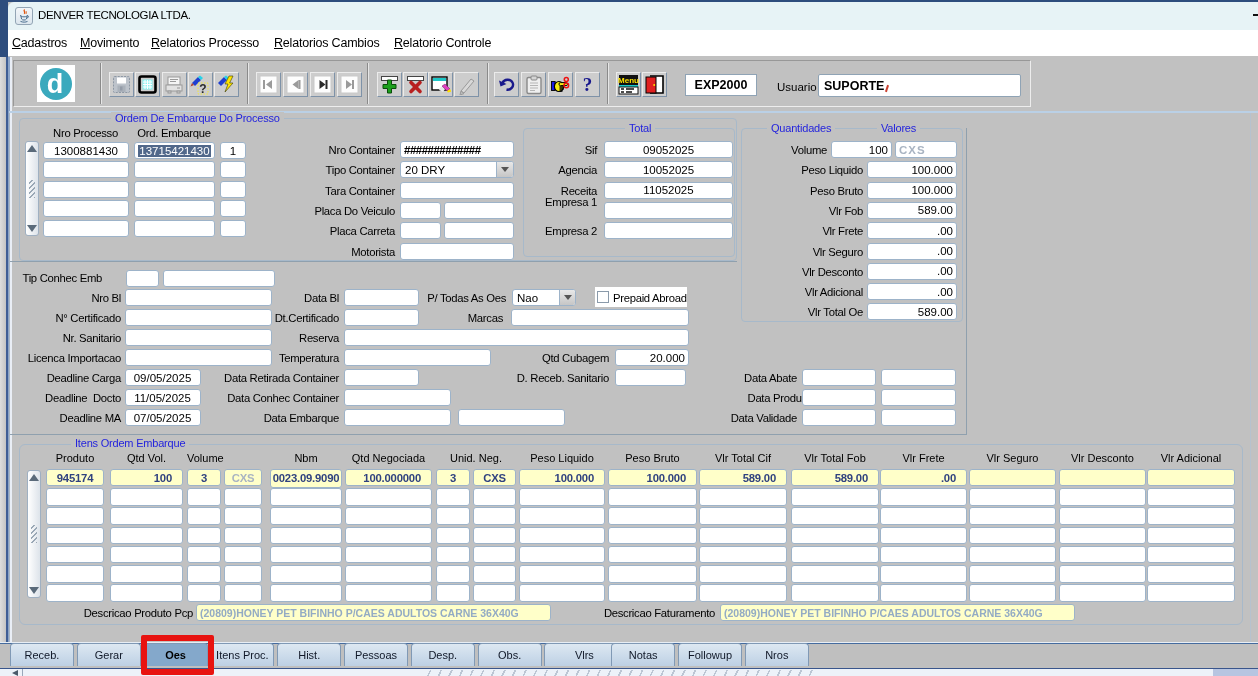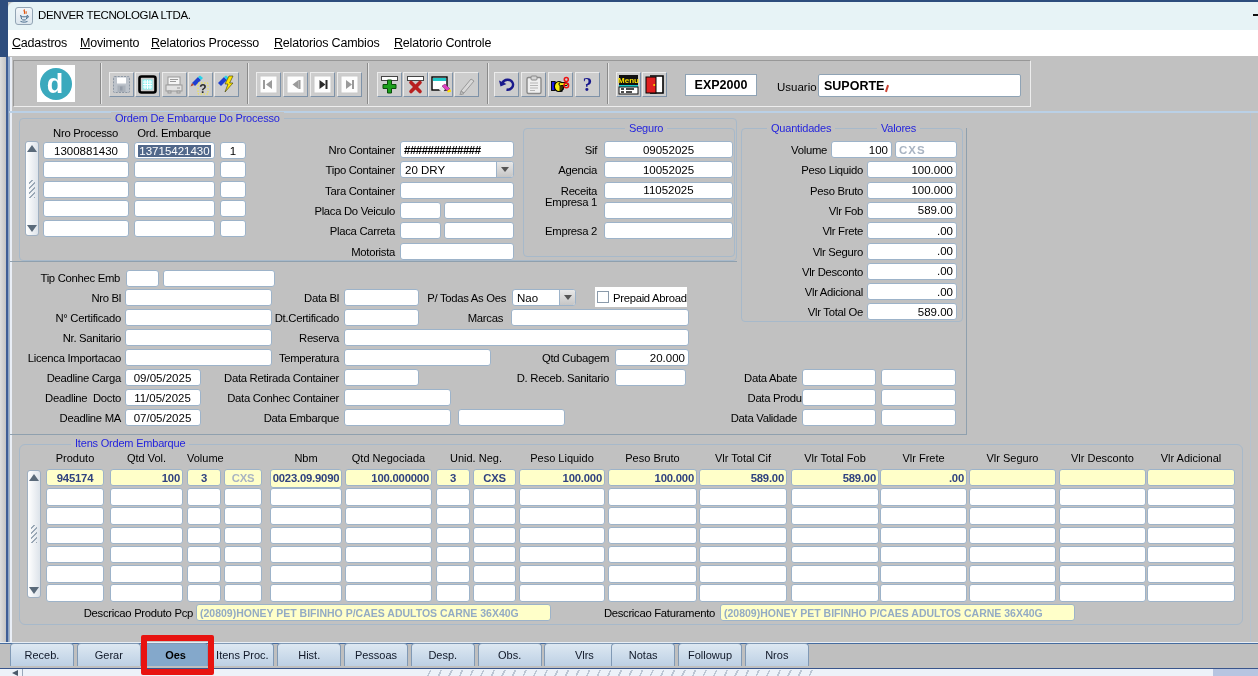--- a/index.html
+++ b/index.html
@@ -7,21 +7,21 @@
 .abs{position:absolute}
 .lbl{position:absolute;font-size:11.3px;letter-spacing:-0.3px;color:#000;height:13px;line-height:13px;white-space:nowrap}
 .rl{text-align:right}
 .cl{text-align:center}
 .f{position:absolute;background:#fff;border:1px solid #9db3c9;border-radius:3px;height:17px;
    font-size:11.5px;color:#000;padding:0 3px;display:flex;align-items:center;white-space:nowrap;overflow:hidden}
 .f.c{justify-content:center}
 .f.r{justify-content:flex-end}
 .f.y{background:#ffffc9;color:#30427f;font-weight:bold}
 .f.dis{color:#a9b4c2;font-weight:bold;letter-spacing:1px}
-.f.t{font-size:11.3px;letter-spacing:-0.2px;padding:0 2px}
+.f.t{font-size:11.3px;letter-spacing:-0.2px;padding:0 10px}
 .gb{position:absolute;border:1px solid #a7b9ca;border-radius:4px}
 .leg{position:absolute;background:#c1c1c1;color:#2424dd;font-size:11px;letter-spacing:-0.2px;height:13px;line-height:13px;padding:0 4px;white-space:nowrap}
 .hline{position:absolute;height:1px;background:#8fa0ae}
 .vline{position:absolute;width:1px;background:#8fa0ae}
 .tbtn{position:absolute;width:25px;height:25px;background:#cdcdcd;border:1px solid;
   border-color:#ebebeb #7e92a8 #7e92a8 #ebebeb;display:flex;align-items:center;justify-content:center}
 .sep{position:absolute;width:2px;border-left:1px solid #8a8a8a;border-right:1px solid #e6e6e6}
 .vsb{position:absolute;width:14px;background:linear-gradient(to right,#ffffff,#dde3ea);border:1px solid #9fb0c2;border-radius:3px}
 .sbarr{position:absolute;left:1px;width:10px;height:0}
 .hdr{position:absolute;font-size:11px;color:#000;height:12px;line-height:12px;text-align:center;white-space:nowrap}
@@ -207,21 +207,21 @@
   </div>
 <div class="abs" style="left:685px;top:74px;width:72px;height:22px;background:#fff;border:1px solid #8fa3b5;display:flex;align-items:center;justify-content:center;font-size:12.5px;font-weight:bold">EXP2000</div>
 <div class="abs" style="left:777px;top:81px;font-size:11.5px">Usuario</div>
 <div class="abs" style="left:818px;top:74px;width:203px;height:23px;background:#fff;border:1px solid #8fa3b5;border-radius:2px;display:flex;align-items:center;font-size:12.5px;font-weight:bold;padding-left:5px">SUPORTE<span style="display:inline-block;width:2px;height:7px;background:#cc4433;margin-left:2px;margin-top:6px;transform:rotate(18deg)"></span></div>
 <div class="abs" style="left:9px;top:111px;width:1249px;height:2px;background:#bad0e6"></div>
 <div class="vline" style="left:9px;top:113px;height:554px;background:#a9b5c1"></div>
 <div class="vline" style="left:1250px;top:113px;height:529px;background:#b6c2ce"></div>
 <div class="gb" style="left:19px;top:118px;width:718px;height:143px"></div>
 <div class="leg" style="left:111px;top:112px">Ordem De Embarque Do Processo</div>
 <div class="gb" style="left:523px;top:128px;width:212px;height:129px"></div>
-<div class="leg" style="left:625px;top:122px">Seguro</div>
+<div class="leg" style="left:625px;top:122px">Total</div>
 <div class="gb" style="left:741px;top:128px;width:222px;height:194px"></div>
 <div class="leg" style="left:767px;top:122px">Quantidades</div>
 <div class="leg" style="left:877px;top:122px">Valores</div>
 <div class="hline" style="left:10px;top:261px;width:727px"></div>
 <div class="hline" style="left:10px;top:434px;width:957px"></div>
 <div class="vline" style="left:966px;top:128px;height:306px"></div>
 <div class="lbl cl" style="left:43px;top:127px;width:85px">Nro Processo</div>
 <div class="lbl cl" style="left:134px;top:127px;width:80px">Ord. Embarque</div>
 <div class="vsb" style="left:25px;top:141px;height:95px"></div>
 <div class="sbarr" style="left:27px;top:145px;border-left:5px solid transparent;border-right:5px solid transparent;border-bottom:7px solid #5a6a7a"></div>
@@ -285,21 +285,21 @@
 <div class="lbl rl" style="left:743px;top:225.2px;width:120px">Vlr Frete</div>
 <div class="f r" style="left:867px;top:222.2px;width:90px">.00</div>
 <div class="lbl rl" style="left:743px;top:245.5px;width:120px">Vlr Seguro</div>
 <div class="f r" style="left:867px;top:242.5px;width:90px">.00</div>
 <div class="lbl rl" style="left:743px;top:265.8px;width:120px">Vlr Desconto</div>
 <div class="f r" style="left:867px;top:262.8px;width:90px">.00</div>
 <div class="lbl rl" style="left:743px;top:286.1px;width:120px">Vlr Adicional</div>
 <div class="f r" style="left:867px;top:283.1px;width:90px">.00</div>
 <div class="lbl rl" style="left:743px;top:306.4px;width:120px">Vlr Total Oe</div>
 <div class="f r" style="left:867px;top:303.4px;width:90px">589.00</div>
-<div class="lbl rl" style="left:0;top:272.0px;width:120px">Tip Conhec Emb</div>
+<div class="lbl rl" style="left:0;top:272.0px;width:102px">Tip Conhec Emb</div>
 <div class="lbl rl" style="left:10px;top:291.95px;width:111px">Nro Bl</div>
 <div class="lbl rl" style="left:10px;top:311.9px;width:111px">N° Certificado</div>
 <div class="lbl rl" style="left:10px;top:331.85px;width:111px">Nr. Sanitario</div>
 <div class="lbl rl" style="left:10px;top:351.8px;width:111px">Licenca Importacao</div>
 <div class="lbl rl" style="left:10px;top:371.75px;width:111px">Deadline Carga</div>
 <div class="lbl rl" style="left:10px;top:391.7px;width:111px">Deadline&nbsp; Docto</div>
 <div class="lbl rl" style="left:10px;top:411.65px;width:111px">Deadline MA</div>
 <div class="lbl rl" style="left:199px;top:291.95px;width:140px">Data Bl</div>
 <div class="lbl rl" style="left:199px;top:311.9px;width:140px">Dt.Certificado</div>
 <div class="lbl rl" style="left:199px;top:331.85px;width:140px">Reserva</div>

